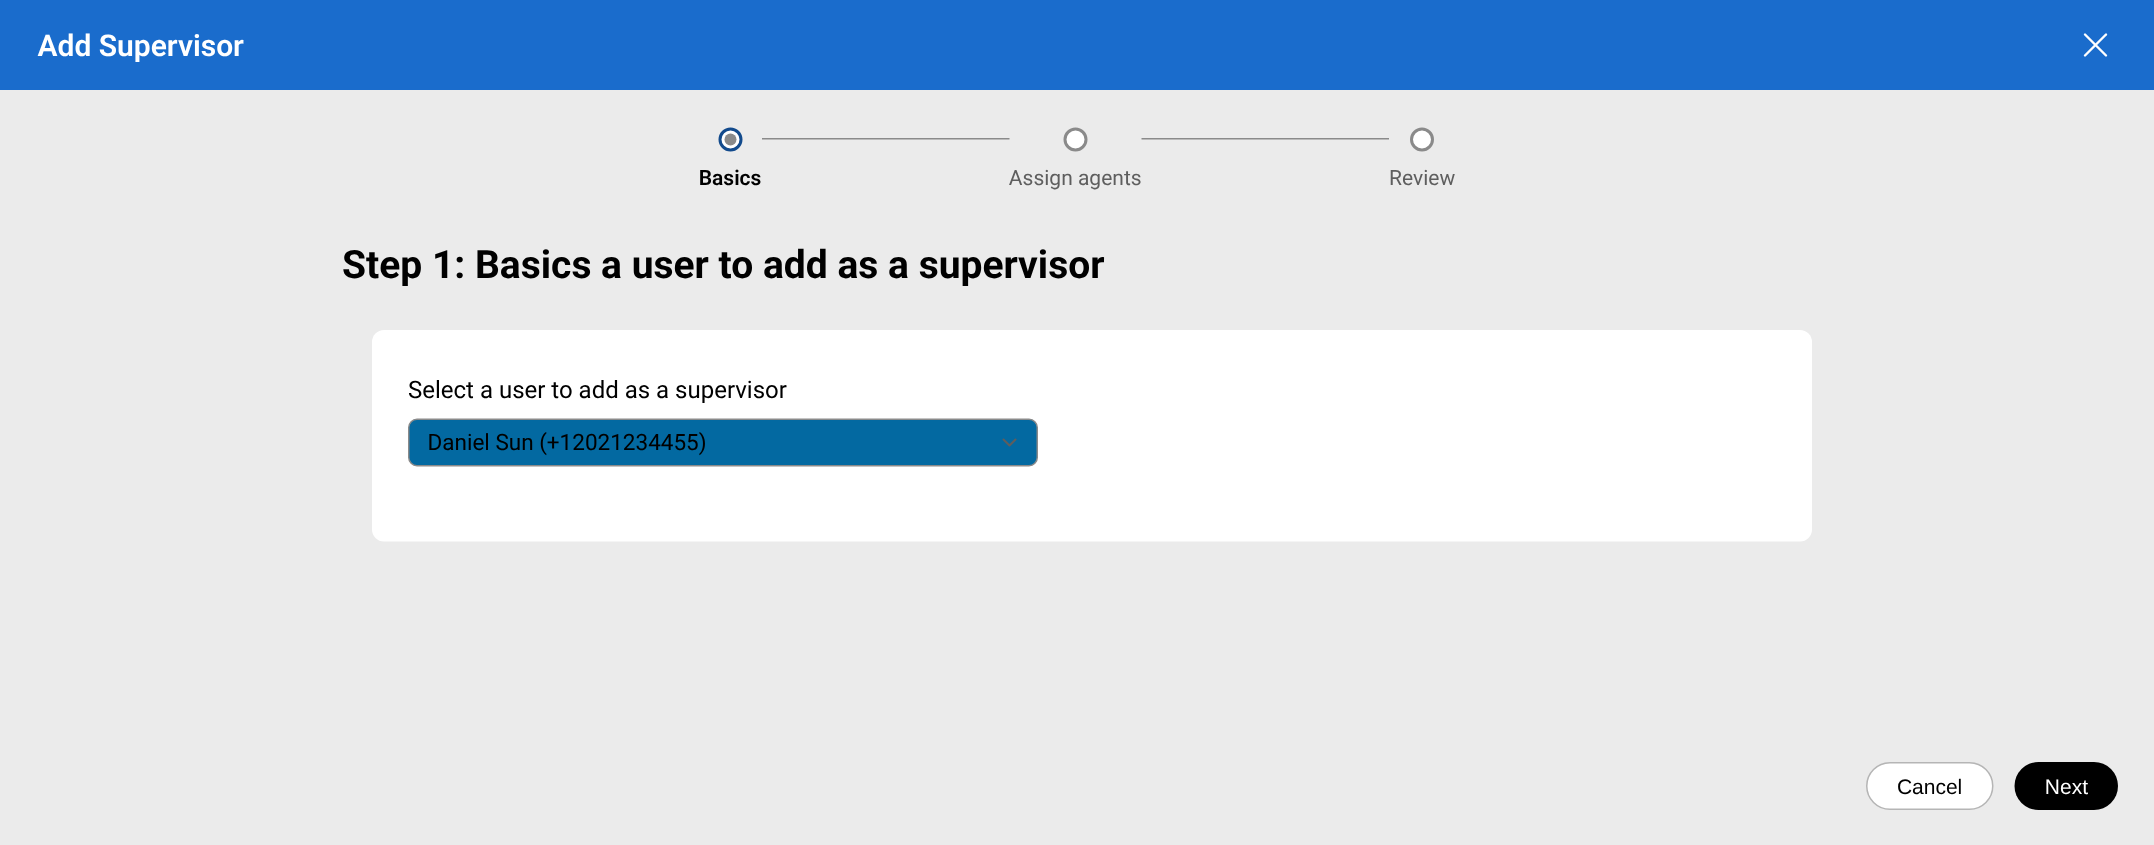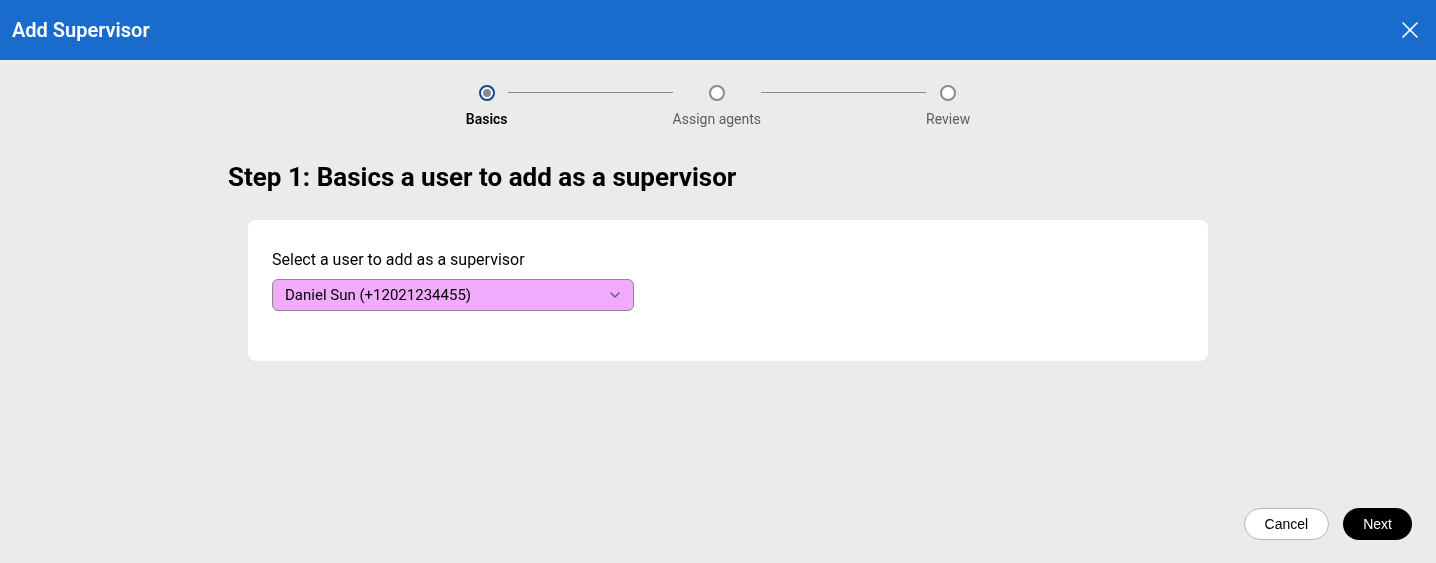--- a/index.html
+++ b/index.html
@@ -14,21 +14,21 @@
       height: 563px;
       position: relative;
       overflow: hidden;
     }
     .header {
       background: #1a6ccc;
       height: 60px;
       display: flex;
       align-items: center;
       justify-content: space-between;
-      padding: 0 12px;
+      padding: 0 25px;
     }
     .header-title {
       color: #ffffff;
       font-size: 20px;
       font-weight: 600;
     }
     .close-btn {
       color: #ffffff;
       cursor: pointer;
       display: flex;
@@ -107,30 +107,30 @@
       font-size: 16px;
       color: #000000;
       margin-bottom: 10px;
     }
     .card-subtitle {
       font-size: 14px;
       color: #6b6b6b;
       margin-bottom: 22px;
     }
     .dropdown {
-      width: 362px;
+      width: 420px;
       height: 32px;
       border: 1px solid #8a8a8a;
       border-radius: 6px;
       display: flex;
       align-items: center;
       justify-content: space-between;
       padding: 0 12px;
       cursor: pointer;
-      background: #f0abfc;
+      background: #0369a1;
     }
     .dropdown-value {
       font-size: 15px;
       color: #000000;
     }
     .dropdown-chevron {
       color: #5e5e5e;
       display: flex;
       align-items: center;
     }

